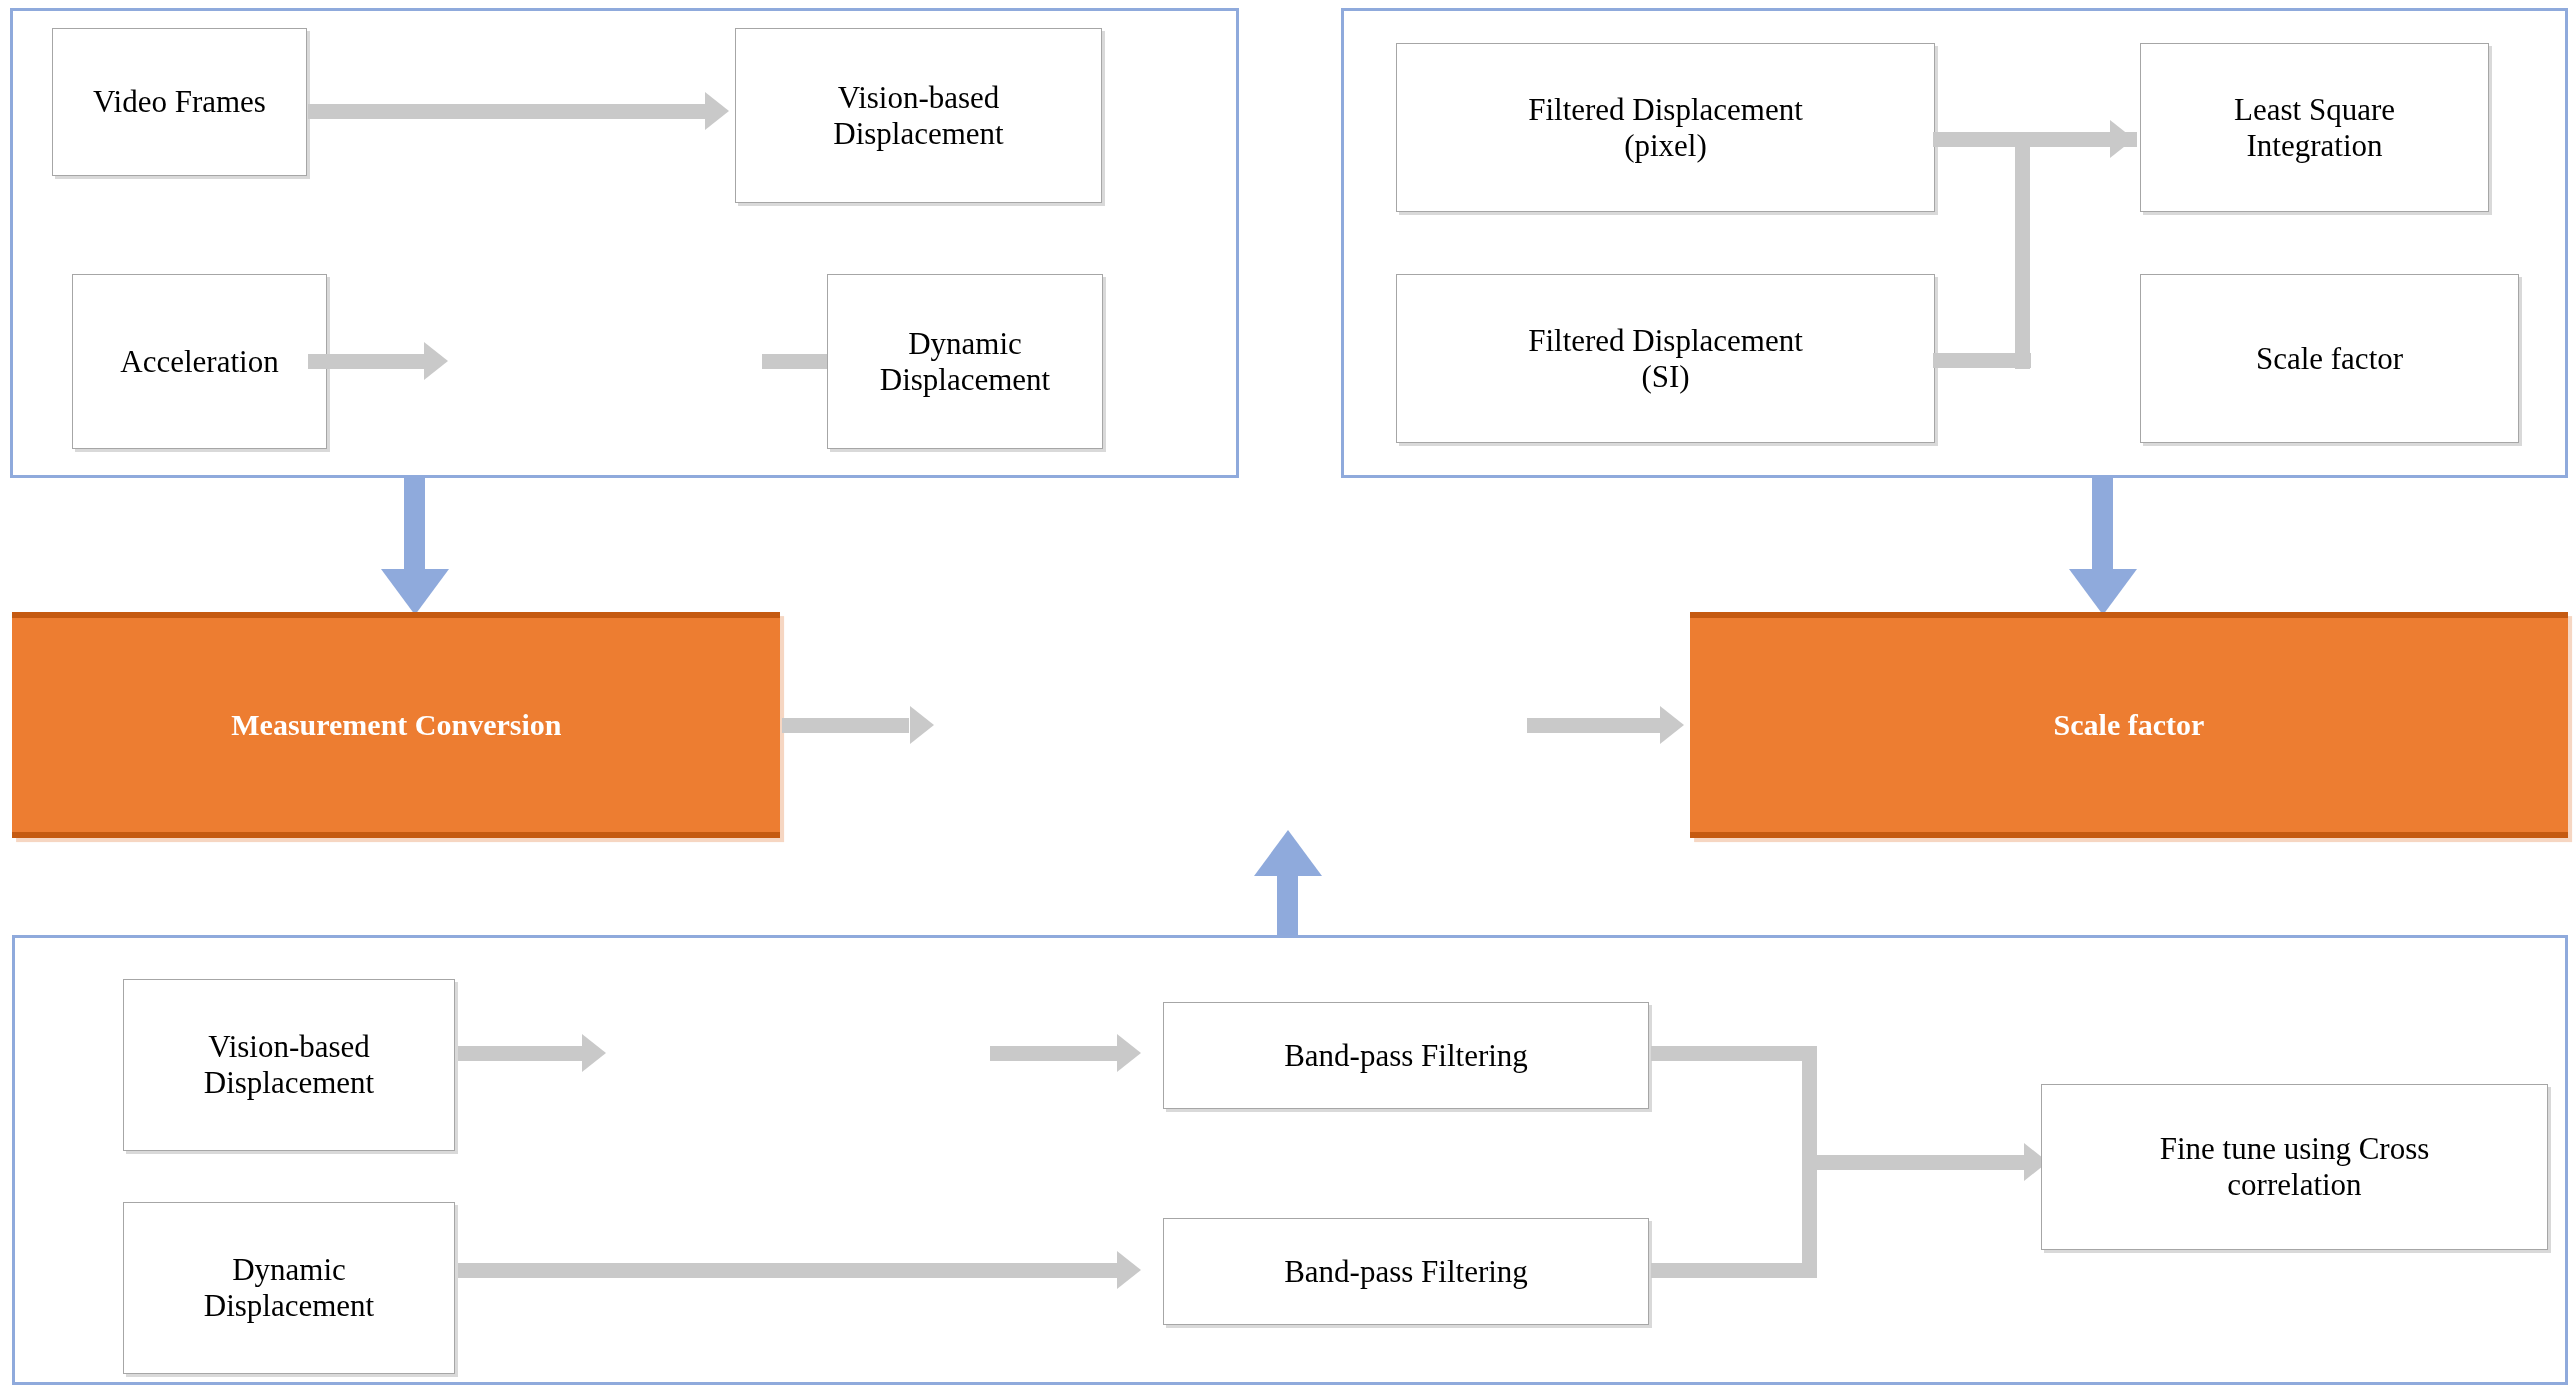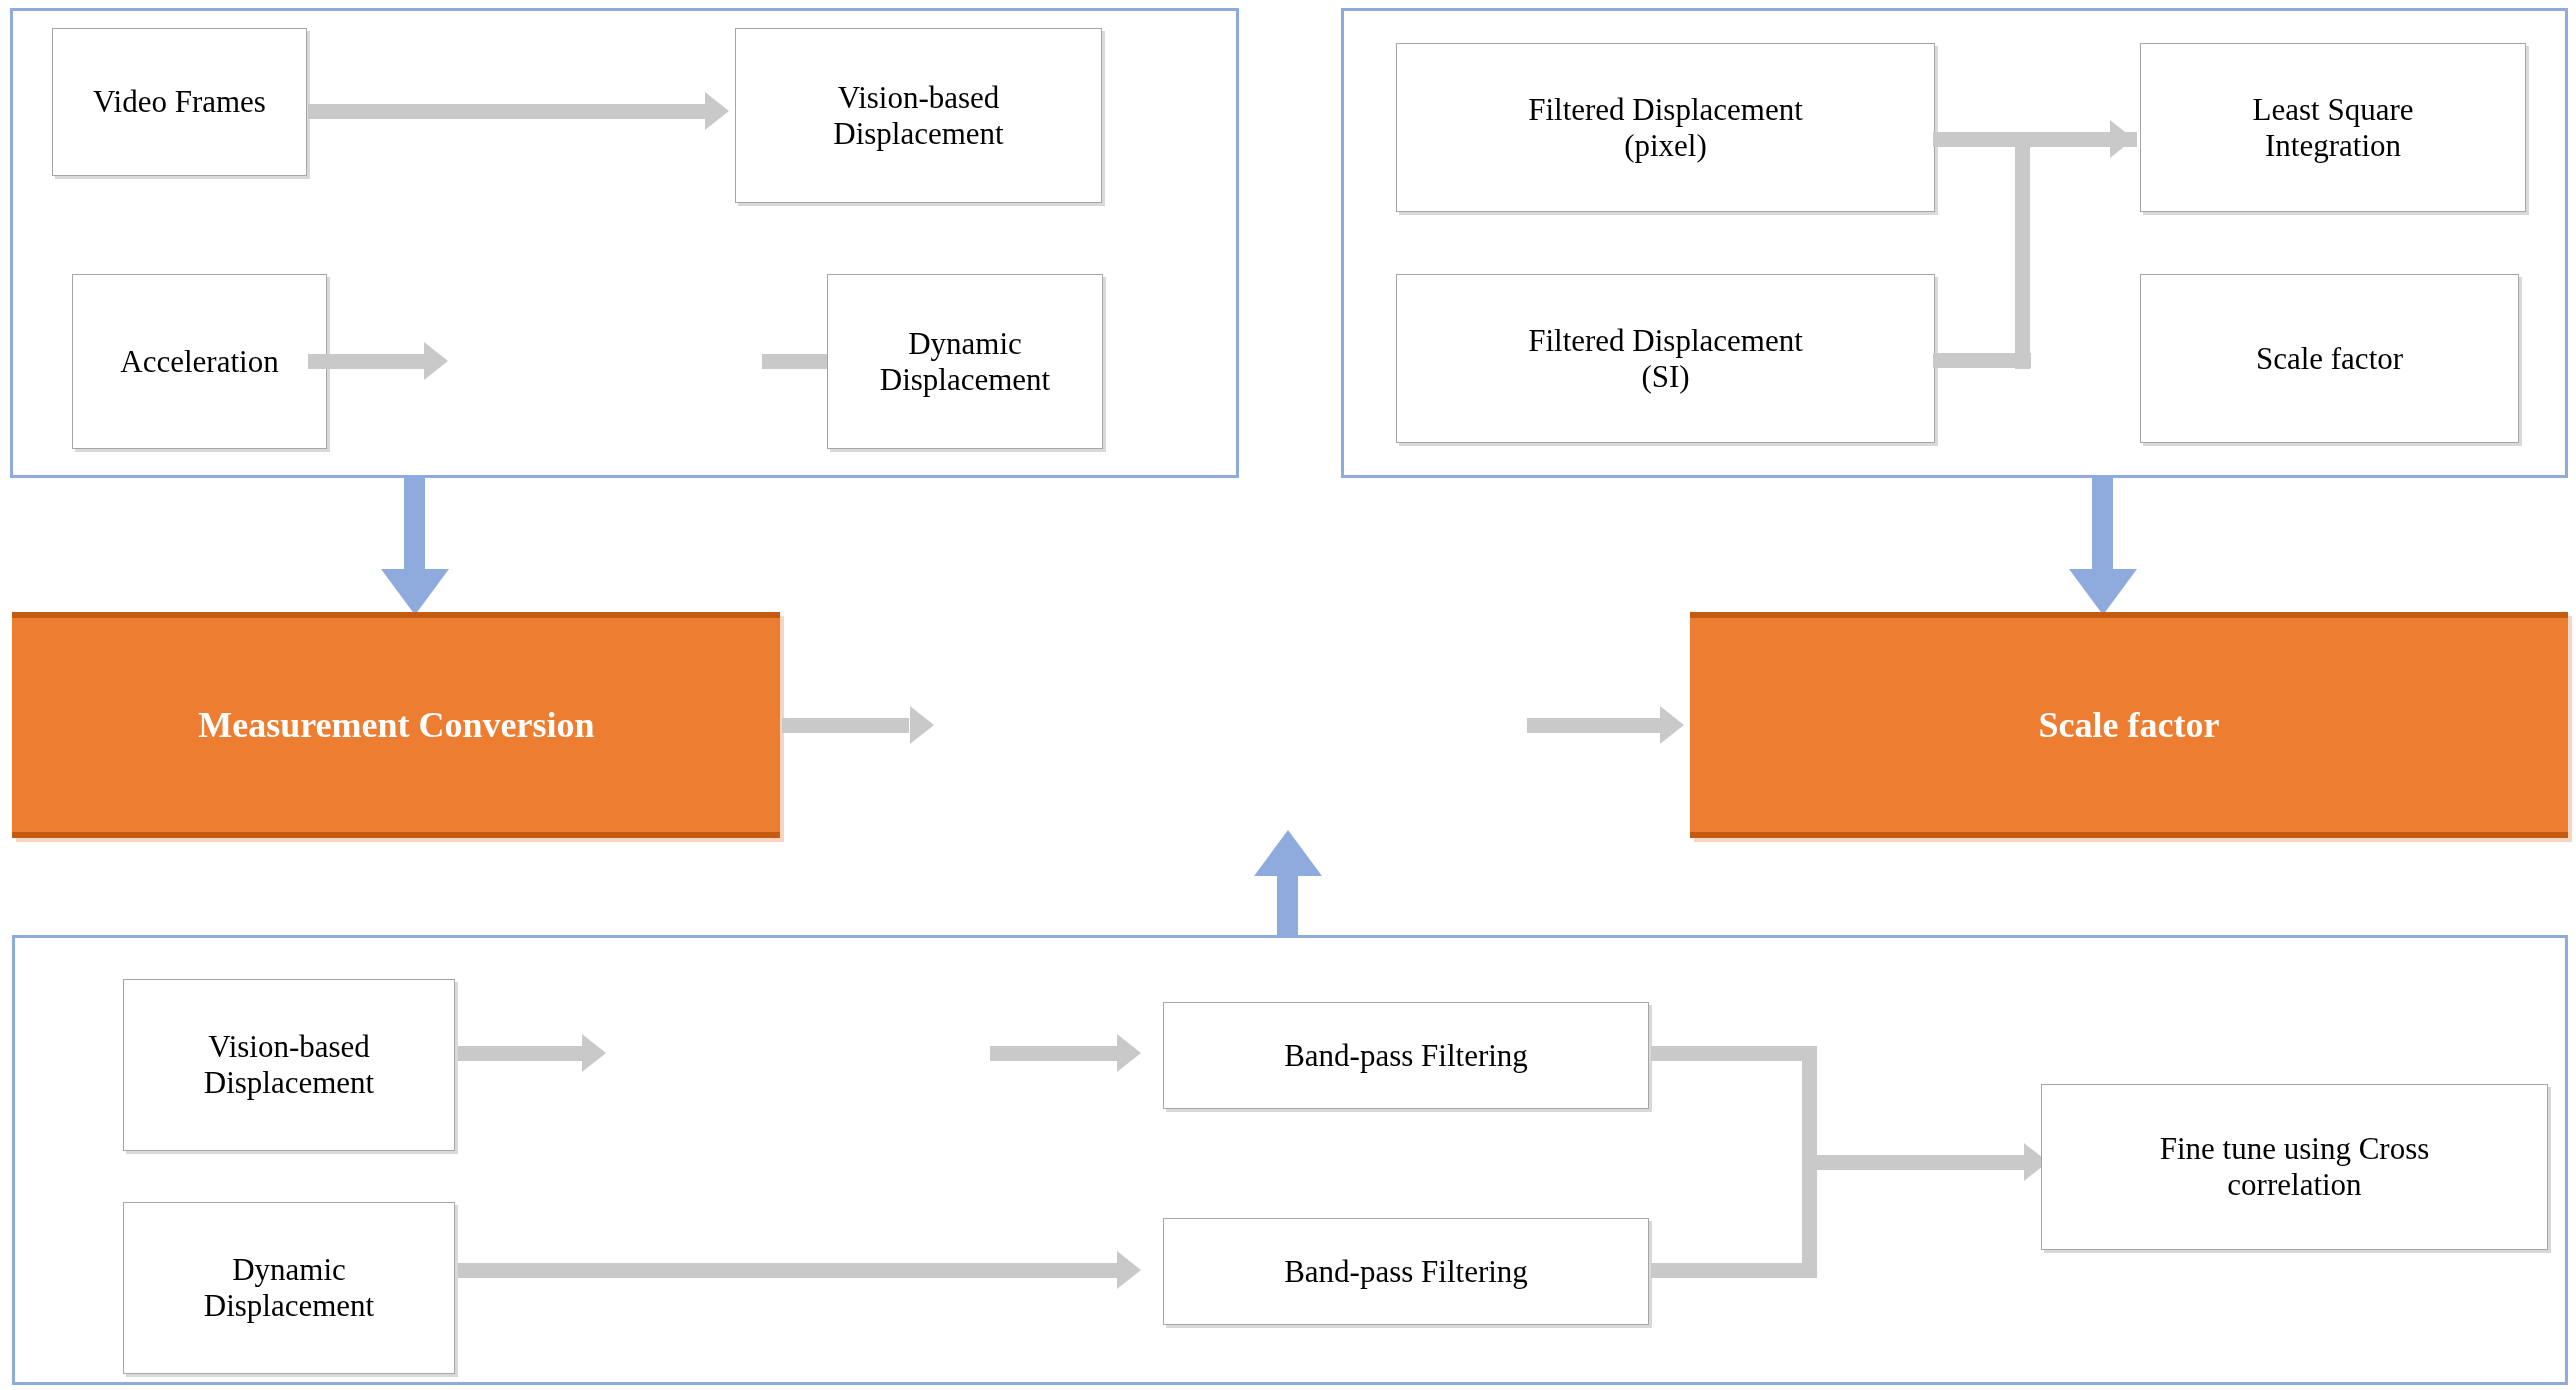--- a/index.html
+++ b/index.html
@@ -36,21 +36,21 @@
   
   .obox{
     position:absolute;
     background:#ed7d31;
     border-top:6px solid #c55a11;
     border-bottom:6px solid #c55a11;
     box-sizing:border-box;
     display:flex;align-items:center;justify-content:center;
     text-align:center;
     color:#ffffff;
-    font-size:36px;
+    font-size:30px;
     font-weight:700;
     box-shadow:4.1px 4.1px 0 0 #f6d6c2;
   }
   
   .hline{position:absolute;background:#c9c9c9;height:15.4px;}
   .vline{position:absolute;background:#c9c9c9;width:15.4px;}
   .harrow{position:absolute;height:0;width:0;
           border-top:19.6px solid transparent;
           border-bottom:19.6px solid transparent;
           border-left:24px solid #c9c9c9;}
@@ -118,21 +118,21 @@
       <span>Filtered Displacement</span>
       <span>(SI)</span>
     </span>
   </div>
 
   <div class="hline" style="left:1933px;top:132px;width:204px;"></div>
   <div class="vline" style="left:2015px;top:132px;height:237px;"></div>
   <div class="hline" style="left:1933px;top:353px;width:98px;"></div>
   <div class="harrow" style="left:2110px;top:120px;"></div>
 
-  <div class="nbox" style="left:2140px;top:43px;width:386px;height:169px;">
+  <div class="nbox" style="left:2140px;top:43px;width:349px;height:169px;">
     <span>
       <span>Least Square</span>
       <span>Integration</span>
     </span>
   </div>
 
   <div class="nbox" style="left:2140px;top:274px;width:379px;height:169px;">
     <span>Scale factor</span>
   </div>
 

